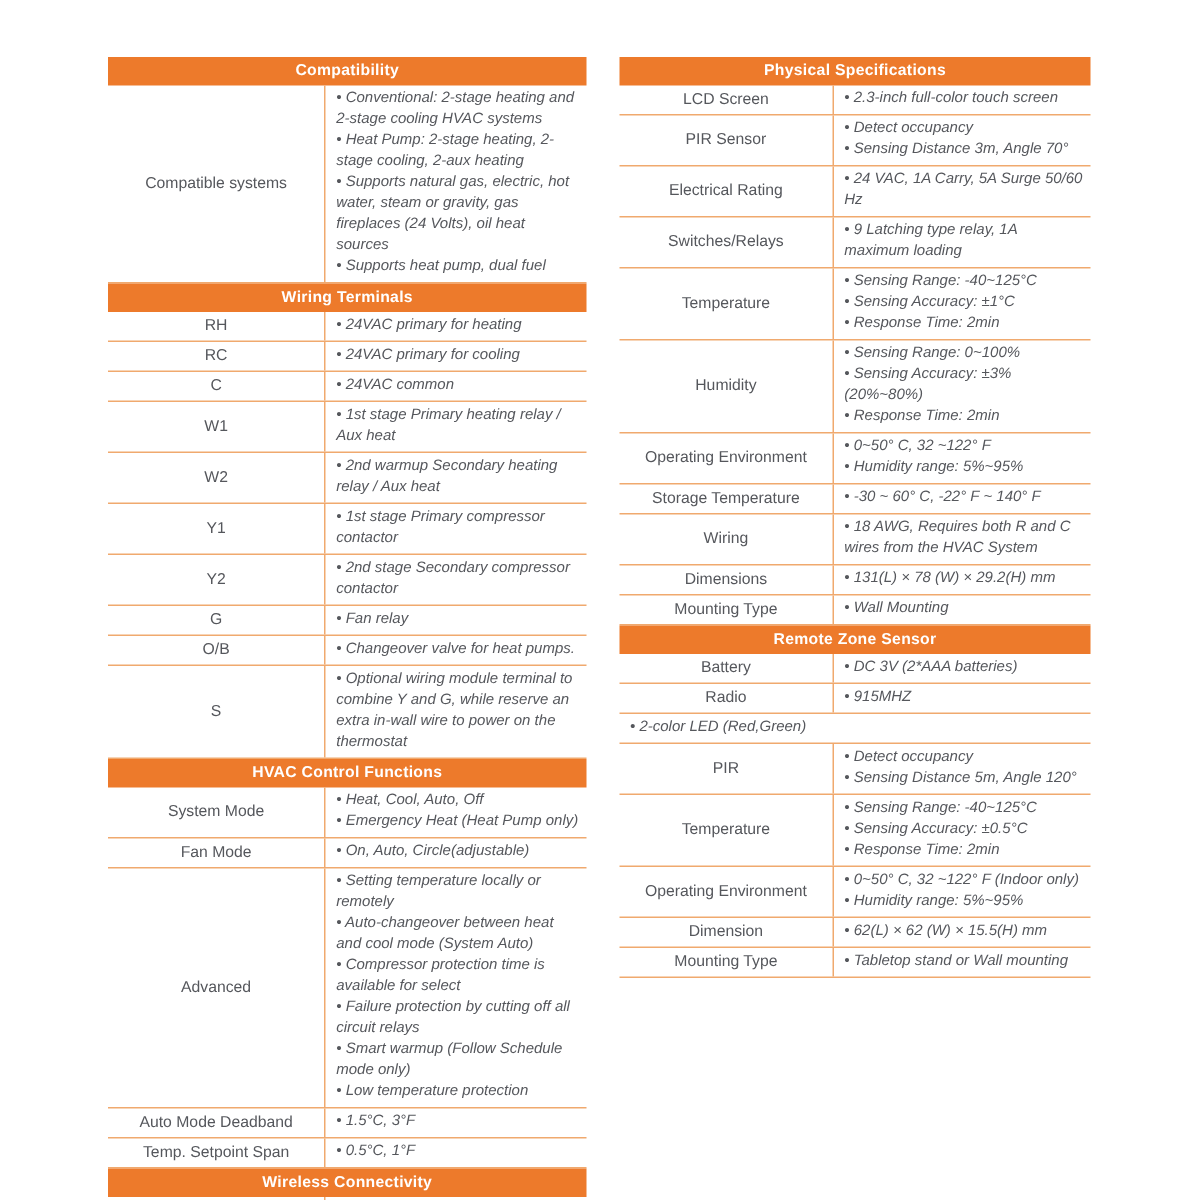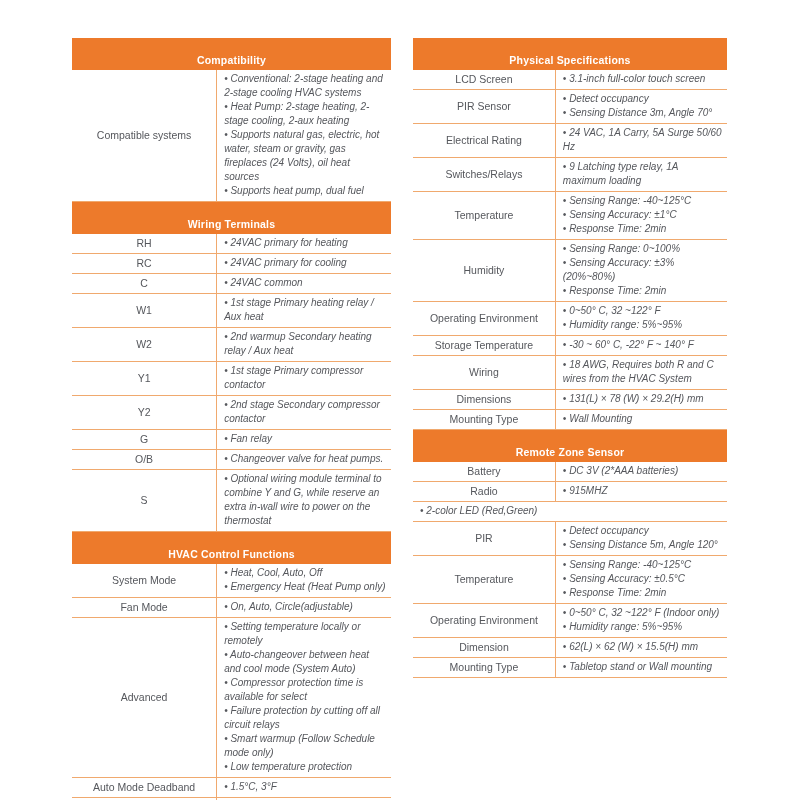--- a/index.html
+++ b/index.html
@@ -21,21 +21,21 @@
   .page { position: absolute; inset: 0; background: var(--page-bg); }
   .col { position: absolute; top: 38px; }
   .col-left  { left: 72px;  width: 319px; }
   .col-right { left: 413px; width: 314px; }
   .section-header {
     background: var(--header-bg);
     color: var(--header-text);
     font-size: 10.5px;
     font-weight: bold;
     text-align: center;
-    padding: 16px 0 4px 0;
+    padding: 3px 0 4px 0;
     letter-spacing: 0.2px;
   }
   .row {
     display: flex;
     border-bottom: 1px solid var(--border);
   }
   .cell.label {
     width: 45.5%;
     flex: 0 0 45.5%;
     border-right: 1px solid var(--border);
@@ -182,21 +182,21 @@
           <div class="cell value"></div>
         </div>
       </div>
     </div>
   <div class="col col-right">
       <div class="section">
         <div class="section-header">Physical Specifications</div>
         <div class="row">
           <div class="cell label">LCD Screen</div>
           <div class="cell value">
-            <div class="item">• 3.1-inch full-color touch screen</div>
+            <div class="item">• 2.3-inch full-color touch screen</div>
           </div>
         </div>
         <div class="row">
           <div class="cell label">PIR Sensor</div>
           <div class="cell value">
             <div class="item">• Detect occupancy</div>
             <div class="item">• Sensing Distance 3m, Angle 70°</div>
           </div>
         </div>
         <div class="row">

